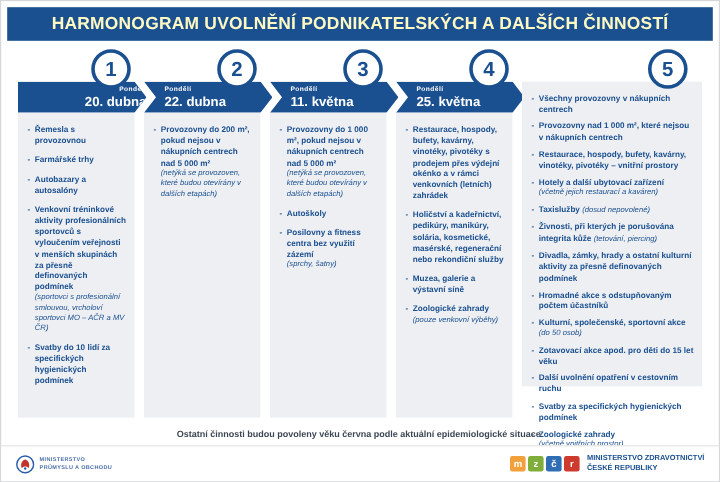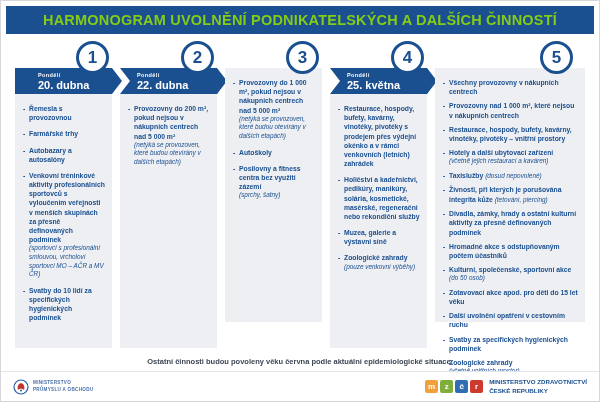--- a/index.html
+++ b/index.html
@@ -3,21 +3,21 @@
 <meta charset="utf-8">
 <style>
   :root{ --blue:#1a4f90; --panel:#edeff2; }
   html,body{margin:0;padding:0;}
   body{
     width:600px;height:402px;position:relative;overflow:hidden;
     background:#fff;border:1px solid #d5d7da;box-sizing:border-box;
     font-family:"Liberation Sans",sans-serif;
   }
   .titlebar{
-    margin:5px 5px 0 5px;height:28px;background:var(--blue);color:#84cc16;
+    margin:5px 5px 0 5px;height:28px;background:var(--blue);color:#fef9c3;
     display:flex;align-items:center;justify-content:center;
     font-weight:bold;font-size:14.5px;letter-spacing:.2px;white-space:nowrap;
   }
   .cols{display:flex;gap:8px;padding:0 14px;margin-top:7px;}
   .col{flex:0 0 97px;position:relative;padding-top:27px;}
   .col.wide{flex:0 0 150px;}
   .circle{
     position:absolute;top:0;right:3px;width:27px;height:27px;z-index:2;
     border:3px solid var(--blue);border-radius:50%;background:#fff;color:var(--blue);
     font-weight:bold;font-size:17px;display:flex;align-items:center;justify-content:center;
@@ -25,20 +25,21 @@
   .col.wide .circle{right:12px;}
   .banner{
     position:relative;width:calc(100% + 10px);height:26px;background:var(--blue);color:#fff;
     display:flex;flex-direction:column;justify-content:center;
     padding-left:17px;box-sizing:border-box;
     clip-path:polygon(0 0,calc(100% - 10px) 0,100% 50%,calc(100% - 10px) 100%,0 100%,10px 50%);
   }
   .col:first-child .banner{
     clip-path:polygon(0 0,calc(100% - 10px) 0,100% 50%,calc(100% - 10px) 100%,0 100%);
     padding-left:23px;
+    align-items:flex-end;
   }
   .day{font-size:5.5px;font-weight:bold;letter-spacing:.4px;margin-bottom:1px;}
   .date{font-size:11px;font-weight:bold;}
   .panel{background:var(--panel);height:254px;padding:10px 6px 6px 8px;box-sizing:border-box;}
   .item{
     position:relative;padding-left:6px;margin-bottom:7px;color:var(--blue);
     font-size:6.8px;font-weight:bold;line-height:1.35;
   }
   .item::before{content:"-";position:absolute;left:0;top:0;}
   .wide .item{margin-bottom:5px;}
@@ -101,20 +102,24 @@
     </div>
     <div class="panel">
       <div class="item">
         <span>Provozovny do 200 m², pokud nejsou v nákupních centrech nad 5 000 m²</span><span class="inote">(netýká se provozoven, které budou otevírány v dalších etapách)</span>
       </div>
     </div>
   </div>
 
   <div class="col">
     <div class="circle">3</div>
+    <div class="banner">
+      <div class="day">Pondělí</div>
+      <div class="date">11. května</div>
+    </div>
     <div class="panel">
       <div class="item">
         <span>Provozovny do 1 000 m², pokud nejsou v nákupních centrech nad 5 000 m²</span><span class="inote">(netýká se provozoven, které budou otevírány v dalších etapách)</span>
       </div>
       <div class="item">
         <span>Autoškoly</span>
       </div>
       <div class="item">
         <span>Posilovny a fitness centra bez využití zázemí</span><span class="inote">(sprchy, šatny)</span>
       </div>

